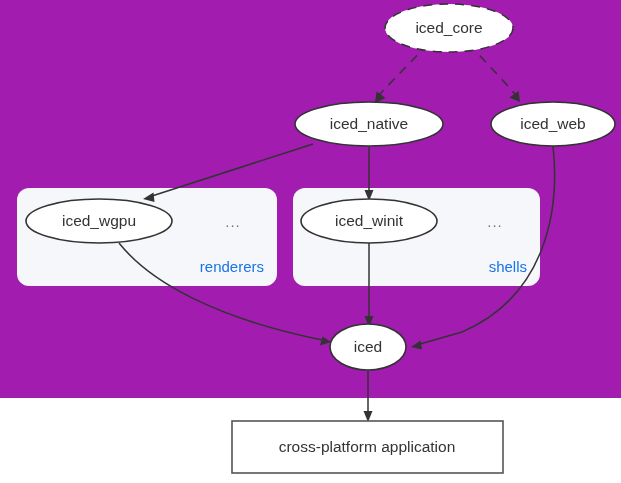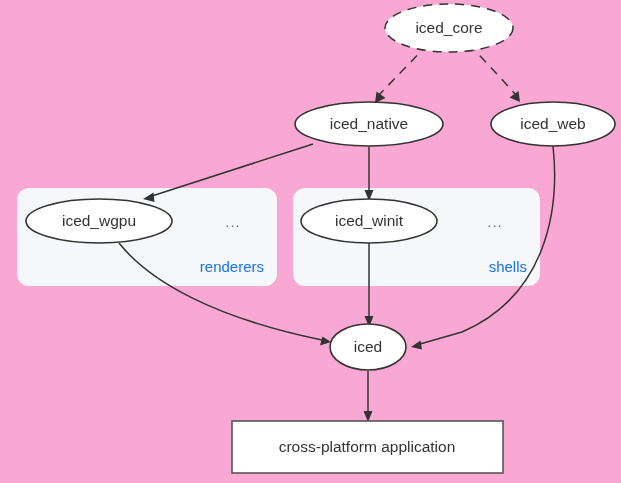--- a/index.html
+++ b/index.html
@@ -9,22 +9,22 @@
   }
   body {
     width: 621px;
     height: 483px;
     font-family: "Liberation Sans", sans-serif;
     overflow: hidden;
   }
   #diagram-root {
     position: relative;
     width: 621px;
-    height: 483px;
-    background: #f9a8d4;
+    height: 398px;
+    background: #a21caf;
   }
   svg#graph {
     display: block;
     width: 621px;
     height: 483px;
   }
   .cluster-rect {
     fill: #f5f7fa;
     stroke: none;
   }

